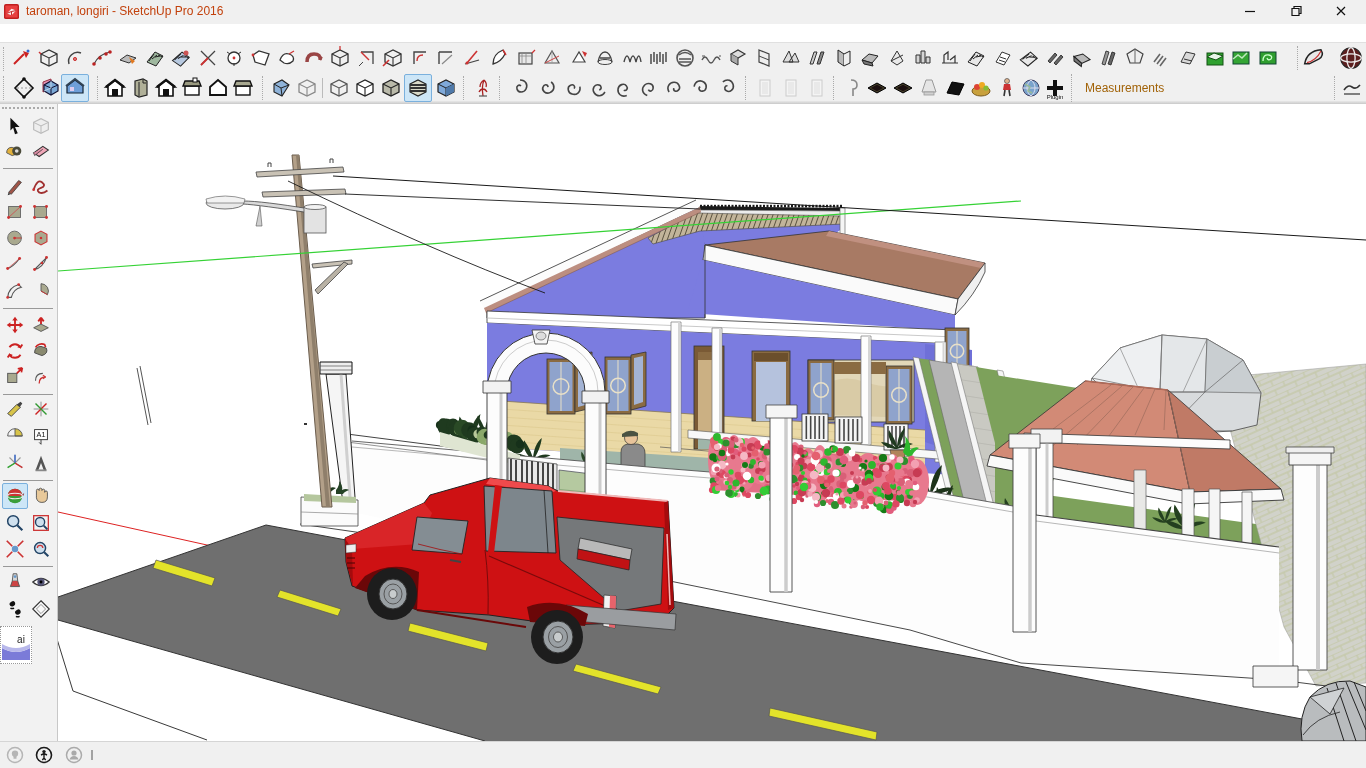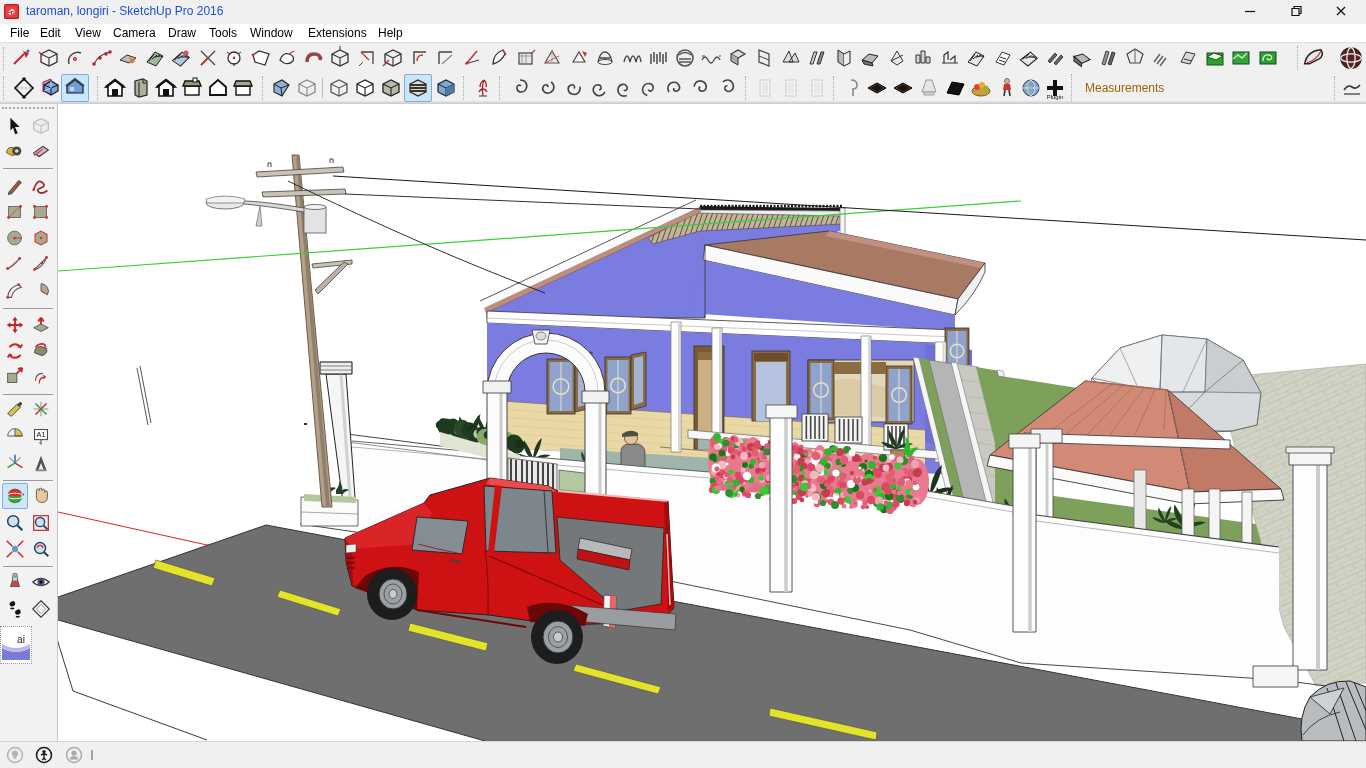--- a/index.html
+++ b/index.html
@@ -8,38 +8,27 @@
 </style></head>
 <body>
 <div id="app">
   <div class="bar" style="top:0;height:24px;background:#f0f0f0">
       <svg style="position:absolute;left:4px;top:4px" width="15" height="15" viewBox="0 0 16 16">
         <rect x="0" y="0" width="16" height="16" rx="2" fill="#c01f1f"></rect>
         <rect x="1.5" y="1.5" width="13" height="13" rx="1" fill="#e84040"></rect>
         <path d="M3 10 L8 5 L13 7 L8 12 Z" fill="#fff" opacity="0.9"></path>
         <path d="M3 10 L8 8 L13 7 M8 8 L8 12" stroke="#c01f1f" stroke-width="1" fill="none"></path>
       </svg>
-    <div style="position:absolute;left:26px;top:4px;font-size:12px;color:#1d4ed8">taroman, longiri - SketchUp Pro 2016</div>
+    <div style="position:absolute;left:26px;top:4px;font-size:12px;color:#c2410c">taroman, longiri - SketchUp Pro 2016</div>
     <svg style="position:absolute;left:1240px;top:0" width="126" height="24" viewBox="0 0 126 24">
         <path d="M5 11.5 h10" stroke="#111" stroke-width="1.2"></path>
         <path d="M52 8.5 h7 v7 h-7 Z" fill="none" stroke="#111" stroke-width="1.2"></path>
         <path d="M54 8.5 v-2 h7 v7 h-2" fill="none" stroke="#111" stroke-width="1.2"></path>
         <path d="M97 7 l8 8 M105 7 l-8 8" stroke="#111" stroke-width="1.2"></path>
       </svg>
-  </div>
-  <div class="bar" style="top:24px;height:18px;background:#ffffff;font-size:12px;color:#000">
-    <span style="position:absolute;left:10px;top:2px">File</span>
-    <span style="position:absolute;left:40px;top:2px">Edit</span>
-    <span style="position:absolute;left:75px;top:2px">View</span>
-    <span style="position:absolute;left:113px;top:2px">Camera</span>
-    <span style="position:absolute;left:168px;top:2px">Draw</span>
-    <span style="position:absolute;left:209px;top:2px">Tools</span>
-    <span style="position:absolute;left:250px;top:2px">Window</span>
-    <span style="position:absolute;left:308px;top:2px">Extensions</span>
-    <span style="position:absolute;left:378px;top:2px">Help</span>
   </div>
   <div class="bar" style="top:42px;height:32px;background:#f0f0f0;border-top:1px solid #e0e0e0">
     <div style="position:absolute;left:3px;top:4px;height:24px;border-left:1px dotted #aaa"></div>
   </div>
   <svg style="position:absolute;left:10px;top:46px" width="24" height="24" viewBox="0 0 24 24">
       <path d="M4 18 L14 8" stroke="#c22" stroke-width="2"></path>
       <path d="M13 5 l6 2 -3 5 Z" fill="#c22"></path>
       <circle cx="18" cy="5" r="1.5" fill="#36c"></circle>
     </svg>
     <svg style="position:absolute;left:36.5px;top:46px" width="24" height="24" viewBox="0 0 24 24">

